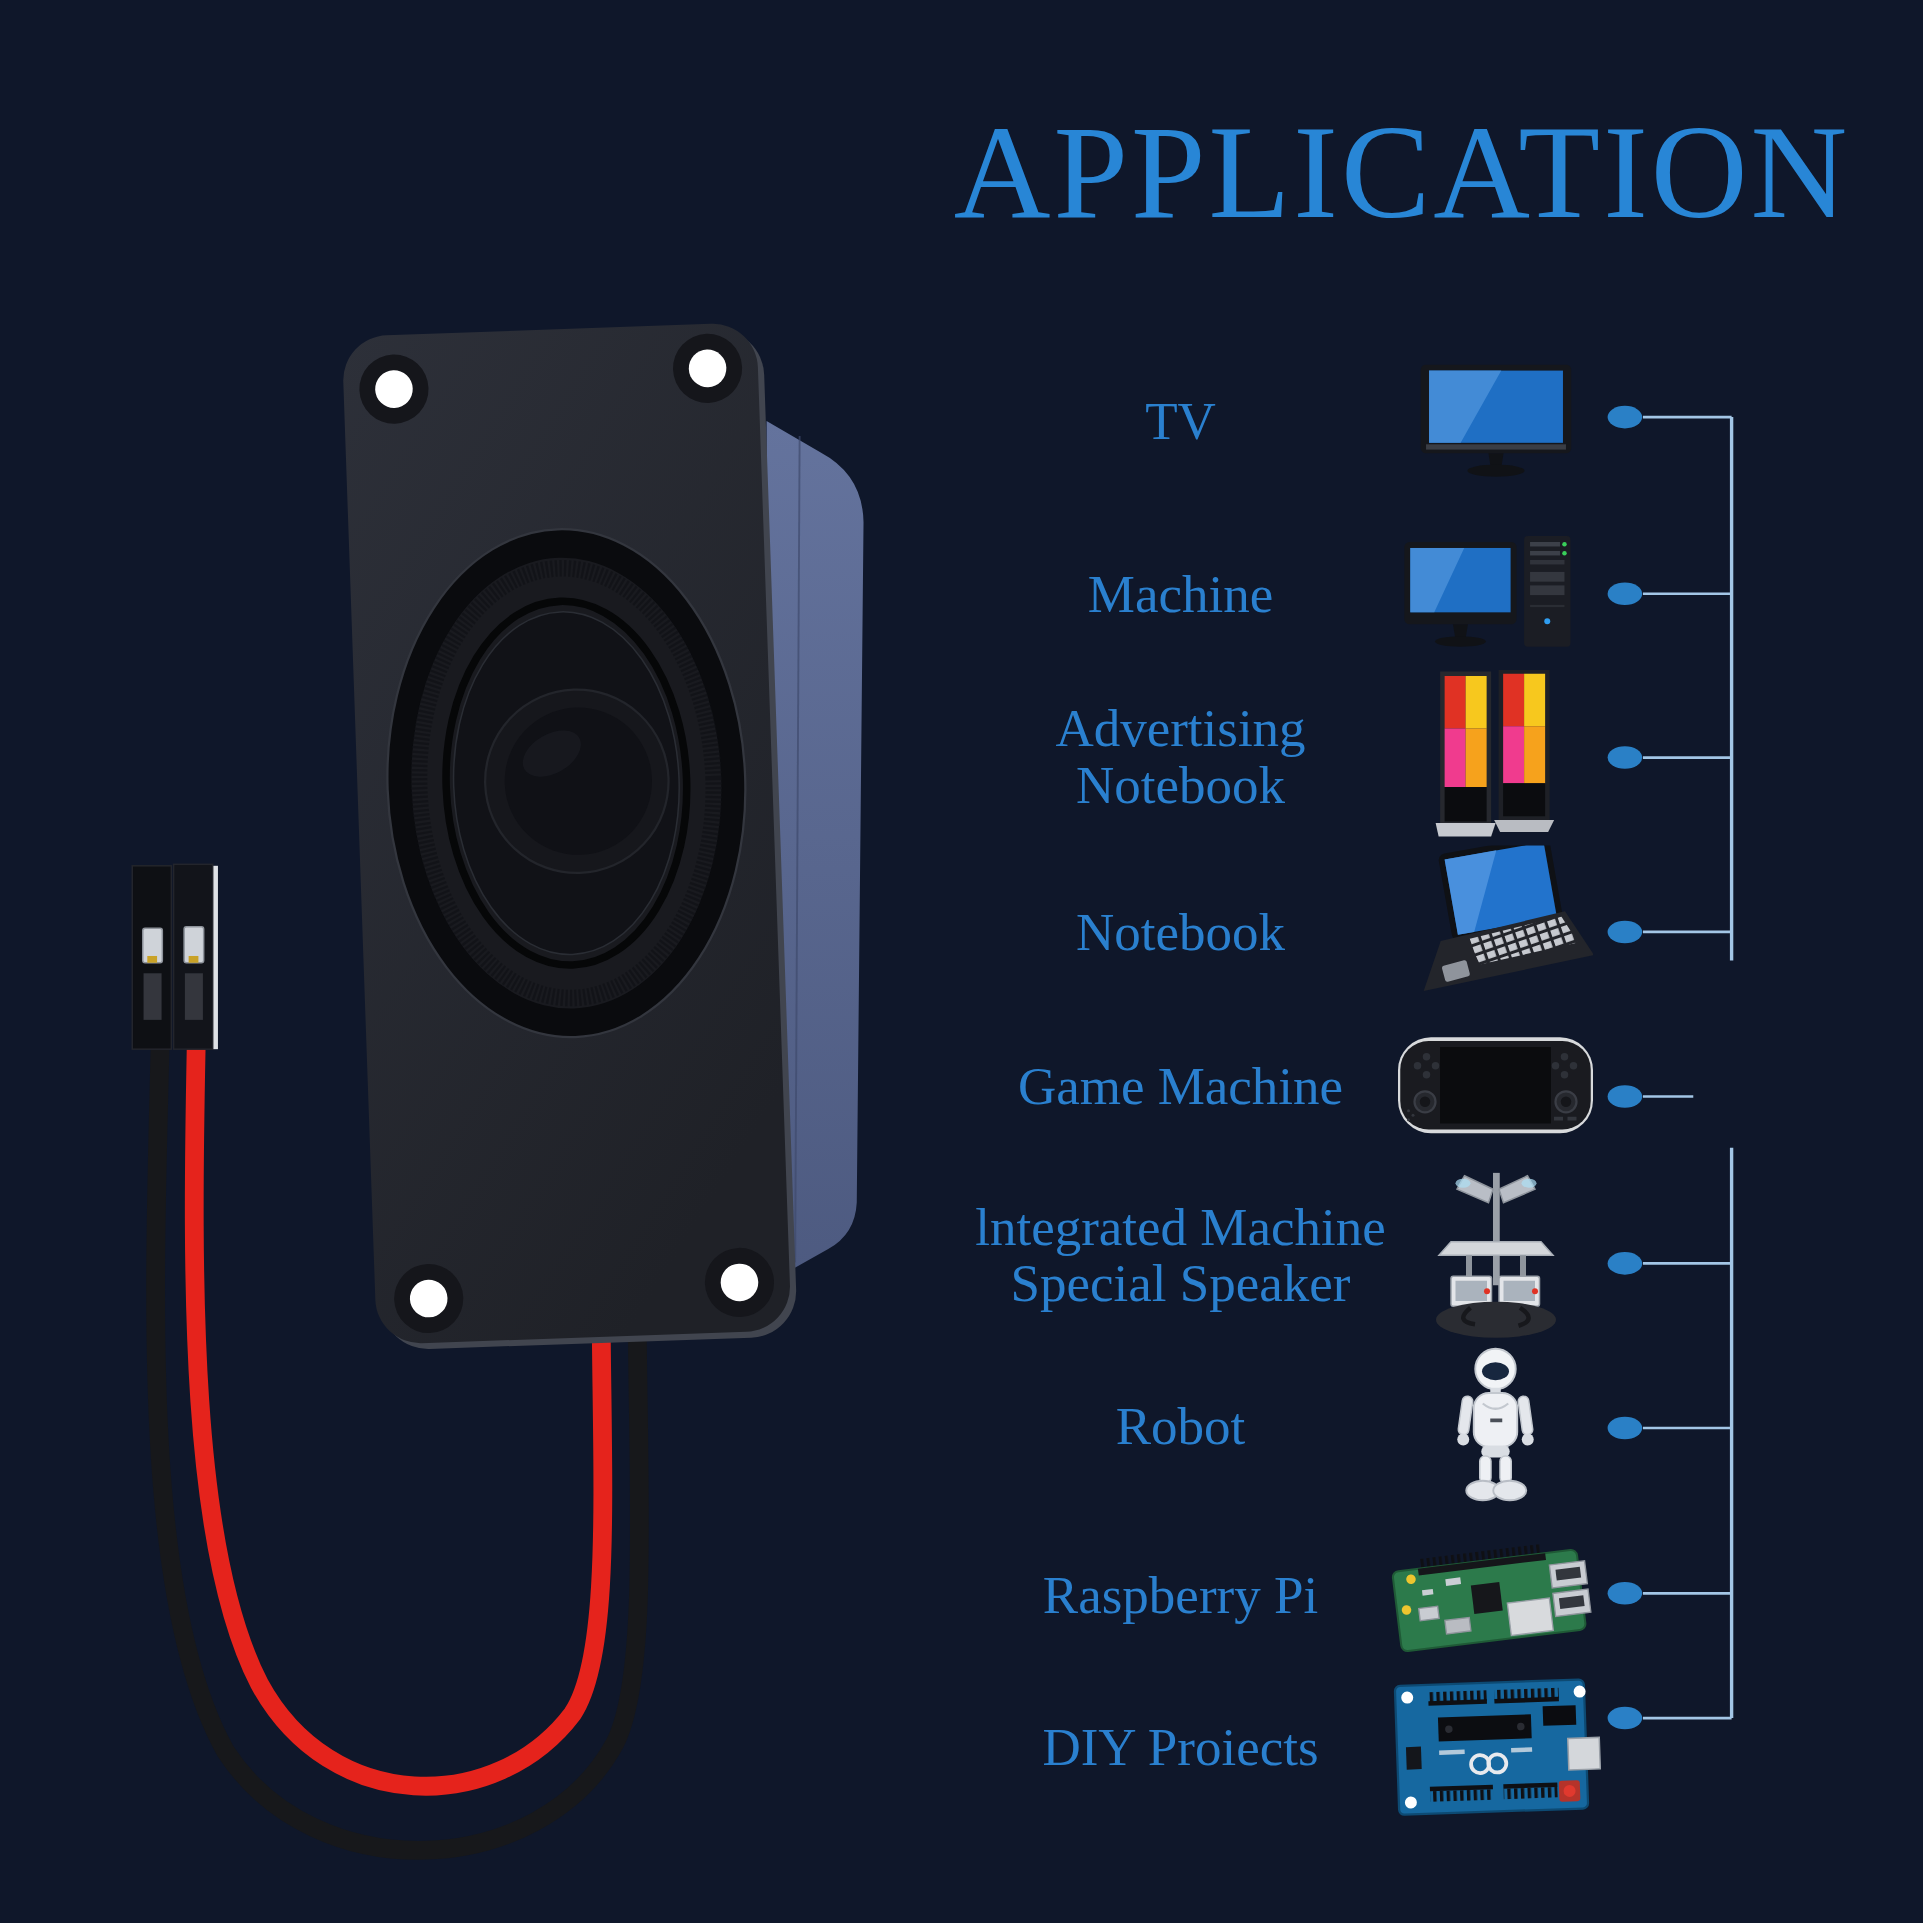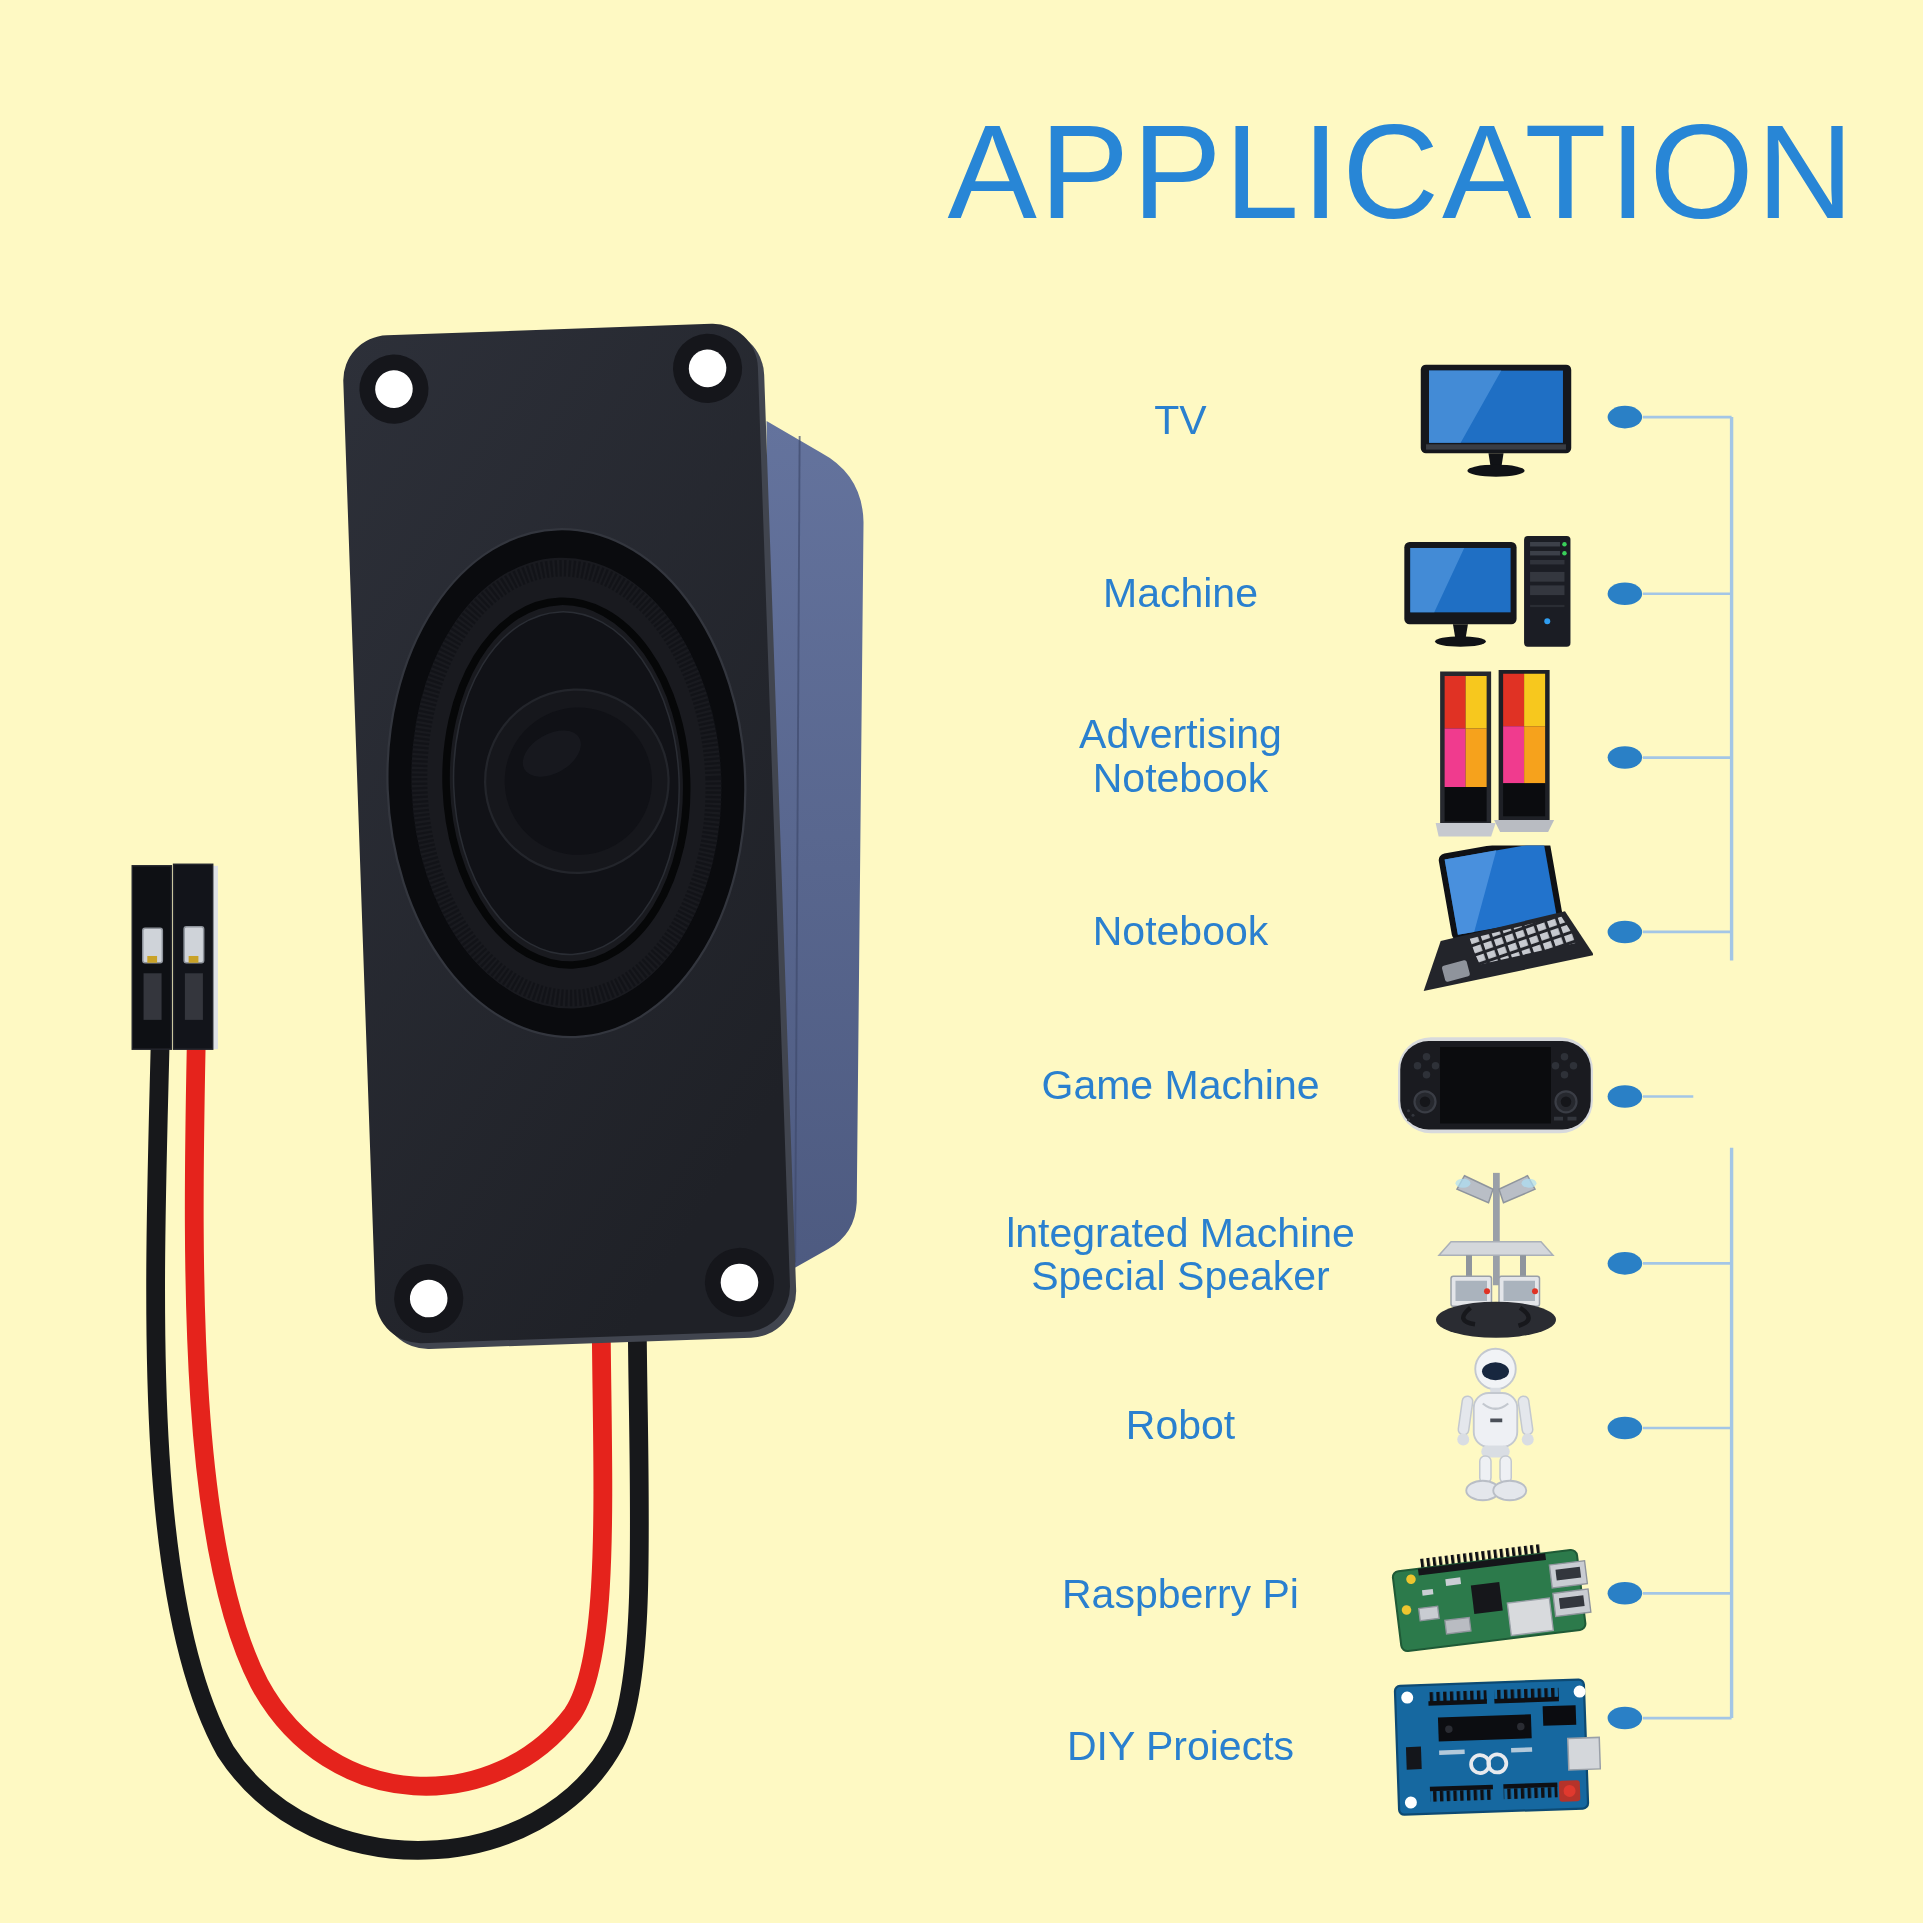--- a/index.html
+++ b/index.html
@@ -1,23 +1,23 @@
 <!DOCTYPE html>
 <html style="font-size:12px"><head>
 <meta charset="utf-8">
 <style>
   html,body{margin:0;padding:0;background:#ffffff;}
-  .canvas{position:relative;width:1924px;height:1924px;background:#fef9c3;overflow:hidden;
-          font-family:Liberation Sans, sans-serif;}
+  .canvas{position:relative;width:1924px;height:1924px;background:#0f172a;overflow:hidden;
+          font-family:Liberation Serif, serif;}
   .page-title{position:absolute;left:887px;top:105px;width:1030px;text-align:center;
               font-size:134px;line-height:1;letter-spacing:3px;color:#2886d6;font-weight:400;}
   .apps{position:absolute;left:887px;top:0;width:1037px;height:1924px;}
   .app-row{position:absolute;left:0;width:100%;}
   .row-label{position:absolute;left:38px;width:511px;top:50%;transform:translateY(-50%);
-             text-align:center;font-size:41px;line-height:1.07;color:#2a80cf;white-space:pre-line;}
+             text-align:center;font-size:53px;line-height:1.07;color:#2a80cf;white-space:pre-line;}
   .row-icon{position:absolute;left:496px;width:225px;top:50%;transform:translateY(-50%);
             display:flex;justify-content:center;align-items:center;}
   .overlay{position:absolute;left:0;top:0;pointer-events:none;}
 </style>
 </head>
 <body>
 
 <div class="canvas">
 
   <svg class="overlay" width="977" height="1924" viewBox="0 0 1300 2560">

